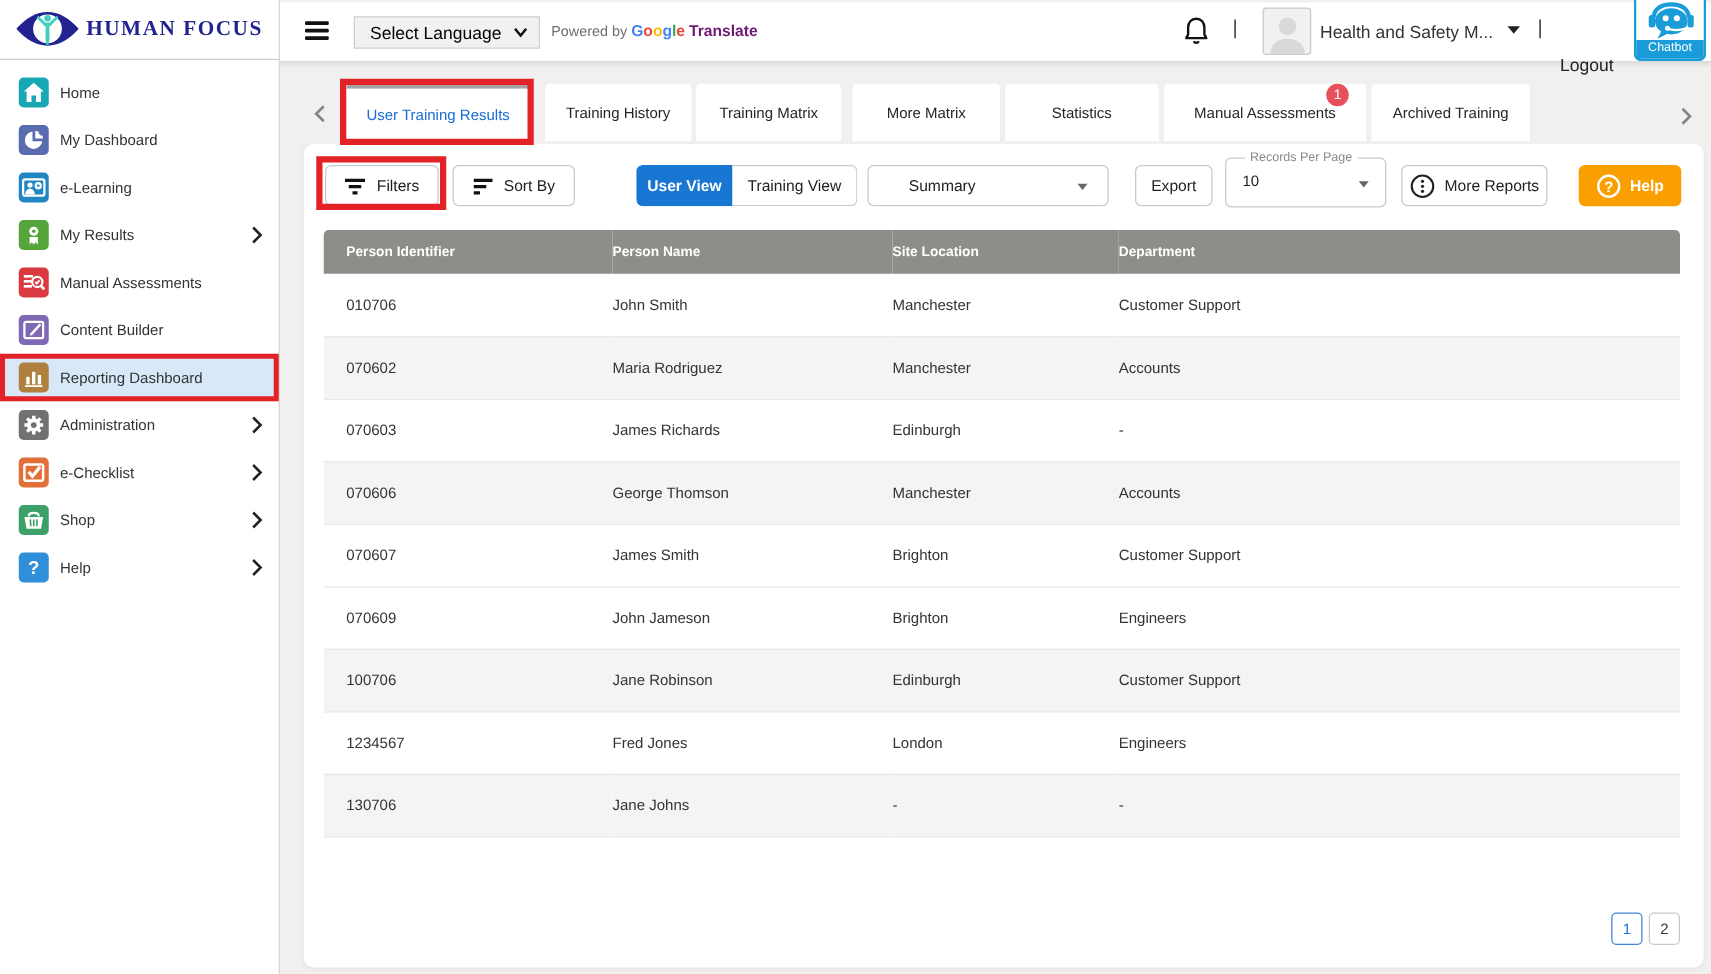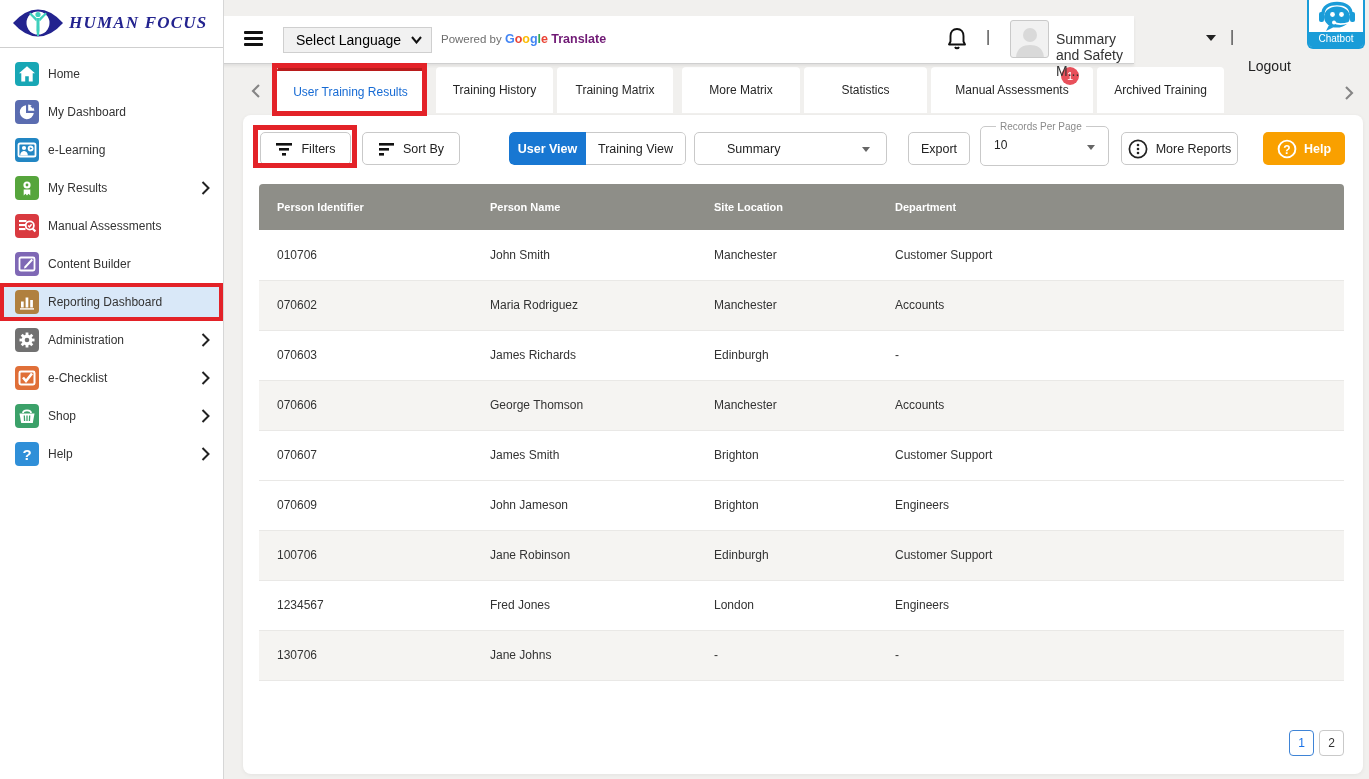--- a/index.html
+++ b/index.html
@@ -1,52 +1,52 @@
 <!DOCTYPE html>
 <html><head>
 <meta charset="utf-8">
 <style>
 * { margin:0; padding:0; box-sizing:border-box; }
 html,body { width:1369px; height:779px; overflow:hidden; font-family:"Liberation Sans", sans-serif; background:#f1f0ee; }
 
 
-#topbar { position:absolute; left:0; top:16px; width:1134px; height:48px; background:#fff; border-bottom:1px solid #cfcfcf; box-shadow:0 2px 3px rgba(0,0,0,.07); z-index:20;text-decoration:underline; }
+#topbar { position:absolute; left:0; top:2px; width:1369px; height:48px; background:#fff; border-bottom:1px solid #cfcfcf; box-shadow:0 2px 3px rgba(0,0,0,.07); z-index:20;text-decoration:underline; }
 #hamburger { position:absolute; left:244px; top:15px; width:19px; height:16px; }
 #hamburger div { height:2.5px; background:#111; margin-bottom:3.5px; border-radius:1px; }
 #langbox { position:absolute; left:283px; top:11px; width:149px; height:26px; background:#f1f1f1; border:1px solid #cfcfcf; font-size:14px; color:#000; line-height:24px; padding-left:12px; }
 #langbox svg { position:absolute; right:9px; top:8px; }
 #poweredby { position:absolute; left:441px; top:16px; font-size:11.5px; color:#6e6e6e; }
 #poweredby b.g { font-size:12.5px; letter-spacing:0; }
 #translate { color:#701a75; font-size:12.5px; font-weight:bold; }
 #bell { position:absolute; left:946px; top:10px; }
 .sep { position:absolute; top:12px; font-size:16px; color:#444; }
 #avatar { position:absolute; left:1010px; top:4px; width:39px; height:38px; background:#f1f1f1; border:1px solid #c9c9c9; border-radius:3px; overflow:hidden; }
 #username { position:absolute; left:1056px; top:15px; font-size:14px; color:#333; }
 #namecaret { position:absolute; left:1206px; top:19px; width:0; height:0; border-left:5.5px solid transparent; border-right:5.5px solid transparent; border-top:6.5px solid #222; }
 #logout { position:absolute; left:1248px; top:15px; font-size:14px; color:#222;margin-top:27px; }
 
 
 #chatbot { position:absolute; left:1307px; top:0; width:58px; height:49px; background:#fff; border:2px solid #1a9cd8; border-top:none; border-radius:0 0 6px 6px; z-index:30; }
 #chatbot .lbl { position:absolute; left:0; right:0; bottom:0; height:15px; background:#1a9cd8; color:#fff; font-size:10px; text-align:center; line-height:14px; border-radius:0 0 3px 3px; }
 
 
 #sidebar { position:absolute; left:0; top:0; width:224px; height:779px; background:#fff; border-right:1px solid #d6d6d6; z-index:25; }
-#logo { height:48px; border-bottom:1px solid #cfcfcf; position:relative;font-style:italic; }
+#logo { height:48px; border-bottom:1px solid #cfcfcf; position:relative; }
 #logotext { position:absolute; left:69px; top:13px; font-family:"Liberation Serif", serif; font-weight:bold; font-size:17px; letter-spacing:1.2px; color:#23238f; white-space:nowrap; }
 #menu { margin-top:7px; }
 .mitem { height:38px; display:flex; align-items:center; padding-left:15px; font-size:12px; color:#333; position:relative; }
 .mitem .ico { width:24px; height:24px; border-radius:4px; margin-right:9px; flex:none; display:flex; align-items:center; justify-content:center; }
 .mitem .chev { position:absolute; right:13px; top:12px; }
 .mitem.active { border:4px solid #e32228; background:#d9e8f8; padding-left:11px; }
 
 
 #tabarrow-l { position:absolute; left:250px; top:83px; }
 #tabarrow-r { position:absolute; left:1344px; top:85px; }
 .tab { position:absolute; top:67px; height:46px; background:#fff; border-radius:4px 4px 0 0; font-size:12px; color:#262626; display:flex; align-items:center; justify-content:center; }
-.tab.active { color:#176bd4; border-top:4px solid #b91c1c; }
+.tab.active { color:#176bd4; border-top:4px solid #a3a3a3; }
 #badge1 { position:absolute; right:14px; top:0px; width:18px; height:18px; background:#e8505b; border-radius:50%; color:#fff; font-size:11px; text-align:center; line-height:18px; }
 
 
 #card { position:absolute; left:243px; top:115px; width:1120px; height:659px; background:#fff; border-radius:8px; box-shadow:0 1px 4px rgba(0,0,0,.06); }
 
 
 .btn { position:absolute; top:132px; height:33px; background:#fff; border:1px solid #c9c9c9; border-radius:5px; font-size:12.5px; color:#222; display:flex; align-items:center; justify-content:center; }
 #btn-filters { left:260px; width:91px; }
 #btn-sortby { left:362px; width:98px; }
 #toggle { left:509px; width:177px; border:none; padding:0; overflow:hidden; }
@@ -58,21 +58,21 @@
 #rpp fieldset { width:129px; height:45px; border:1px solid #c9c9c9; border-radius:5px; padding:0 0 0 13px; }
 #rpp legend { font-size:10px; color:#8a8a8a; padding:0 4px; margin-left:2px; }
 #rpp .val { font-size:12px; color:#222; margin-top:6px; }
 #btn-more { left:1121px; width:117px; }
 #btn-help { left:1263px; width:82px; background:#f9a000; border:none; color:#fff; font-weight:bold; }
 .caret-dn { width:0; height:0; border-left:4.5px solid transparent; border-right:4.5px solid transparent; border-top:5.5px solid #666; position:absolute; right:12px; top:14px; }
 
 
 #tbl { position:absolute; left:259px; top:184px; width:1085px; }
 #tbl table { width:100%; border-collapse:collapse; table-layout:fixed; font-size:12px; color:#333; }
-#tbl th { background:#8e8e88; color:#fff; font-size:11px; text-align:left; height:46px; font-weight:bold; padding:0; }
+#tbl th { background:#8e8e88; color:#fff; font-size:11px; text-align:left; height:35px; font-weight:bold; padding:0; }
 #tbl th:first-child { border-radius:4px 0 0 0; padding-left:18px; }
 #tbl th:last-child { border-radius:0 4px 0 0; }
 #tbl td { height:50px; padding:0; border-bottom:1px solid #e9e8e6; }
 #tbl td:first-child { padding-left:18px; }
 #tbl tr.alt td { background:#f5f4f2; }
 
 
 .pg { position:absolute; top:730px; width:25px; height:26px; border-radius:4px; font-size:12px; display:flex; align-items:center; justify-content:center; background:#fff; }
 #pg1 { left:1289px; border:1px solid #3f84d6; color:#1a73e8; }
 #pg2 { left:1319px; border:1px solid #c9c9c9; color:#333; }
@@ -215,21 +215,21 @@
     <path d="M11,3 C7,3 4.5,6 4.5,10 L4.5,15.5 L3,18.5 L19,18.5 L17.5,15.5 L17.5,10 C17.5,6 15,3 11,3 Z" fill="none" stroke="#111" stroke-width="1.9" stroke-linejoin="round"></path>
     <path d="M9,21 A2.2,2.2 0 0 0 13,21" fill="none" stroke="#111" stroke-width="1.9"></path>
   </svg>
   <div class="sep" style="left:986px">|</div>
   <div id="avatar">
     <svg width="39" height="38" viewBox="0 0 39 38">
         <circle cx="19" cy="14" r="7" fill="#d9d9d9"></circle>
         <path d="M5,38 C5,27 12,24 19,24 C26,24 33,27 33,38 Z" fill="#d9d9d9"></path>
       </svg>
   </div>
-  <div id="username">Summary and Safety M...</div>
+  <div id="username">Health and Safety M...</div>
   <div id="namecaret"></div>
   <div class="sep" style="left:1230px">|</div>
   <div id="logout">Logout</div>
 </div>
 
 <div id="chatbot">
   <svg width="40" height="32" viewBox="0 0 40 32" style="position:absolute;left:8px;top:1px">
     <rect x="2" y="11" width="5" height="10" rx="2" fill="#1a9cd8"></rect>
     <rect x="33" y="11" width="5" height="10" rx="2" fill="#1a9cd8"></rect>
     <path d="M6,13 C6,6 12,2.5 20,2.5 C28,2.5 34,6 34,13" fill="none" stroke="#1a9cd8" stroke-width="3.4"></path>

